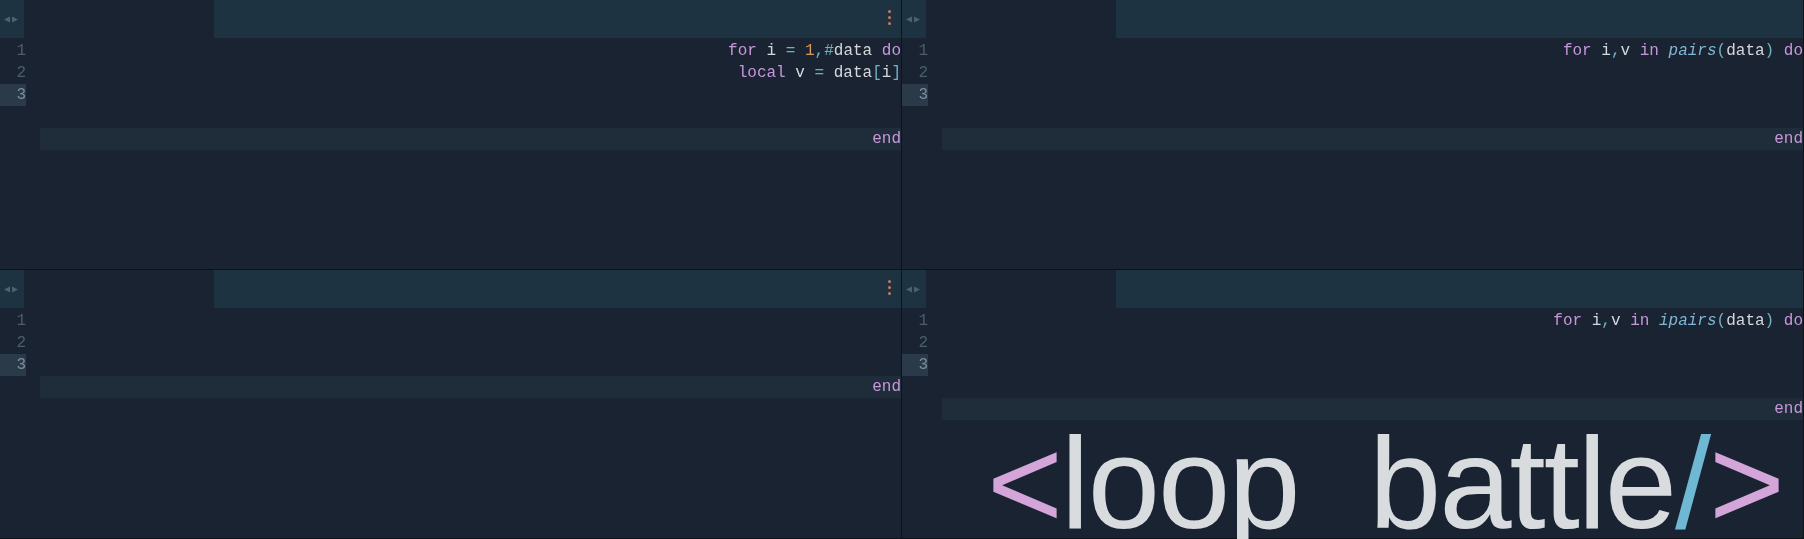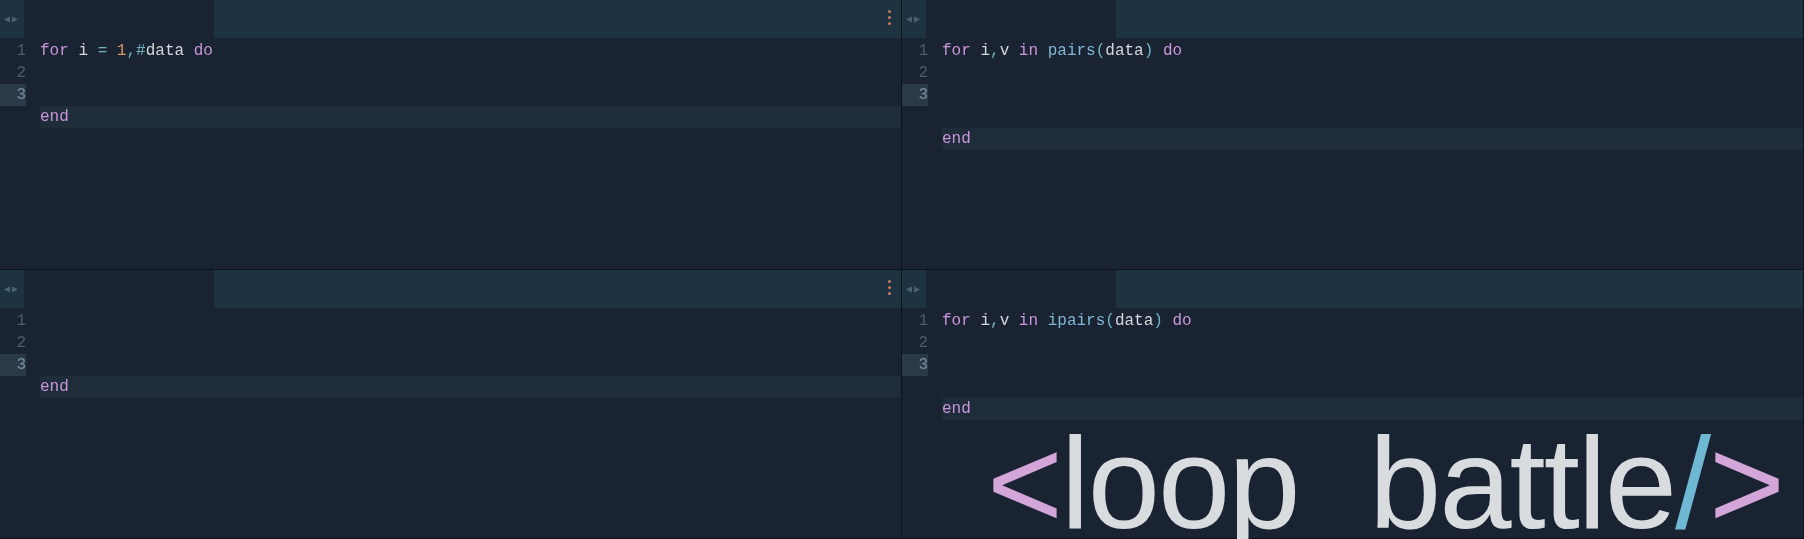--- a/index.html
+++ b/index.html
@@ -86,29 +86,30 @@
     color: #7a8ea0;
   }
   .code {
     flex: 1;
     color: #c5cdd3;
   }
   .code .line {
     height: 22px;
     line-height: 22px;
     white-space: pre;
+    text-align: right;
   }
   .code .line.hl {
     background: #1f2d3a;
     margin-top: 44px;
   }
   .kw { color: #c896d9; }
   .num { color: #d99a5e; }
   .op { color: #6fb3c0; }
-  .fn { color: #7fb8d4; }
+  .fn { color: #7fb8d4; font-style: italic; }
   .ident { color: #d4d8dc; }
   .overlay {
     position: absolute;
     right: 20px;
     bottom: -10px;
     font-size: 130px;
     font-family: Arial, sans-serif;
     font-weight: 400;
     letter-spacing: -2px;
     pointer-events: none;
@@ -137,20 +138,21 @@
         </div>
     </div>
     <div class="editor">
       <div class="gutter">
           <div class="ln">1</div>
           <div class="ln">2</div>
           <div class="ln hl">3</div>
         </div>
       <div class="code">
           <div class="line"><span class="kw">for</span><span> </span><span class="ident">i</span><span> </span><span class="op">=</span><span> </span><span class="num">1</span><span class="op">,</span><span class="op">#</span><span class="ident">data</span><span> </span><span class="kw">do</span></div>
+          <div class="line"><span>    </span><span class="kw">local</span><span> </span><span class="ident">v</span><span> </span><span class="op">=</span><span> </span><span class="ident">data</span><span class="op">[</span><span class="ident">i</span><span class="op">]</span></div>
           <div class="line hl"><span class="kw">end</span></div>
         </div>
     </div>
   </div>
 
   <div class="pane">
     <div class="tabbar">
       <div class="nav-arrows">
         <span class="nav-arrow">◀</span>
         <span class="nav-arrow">▶</span>

